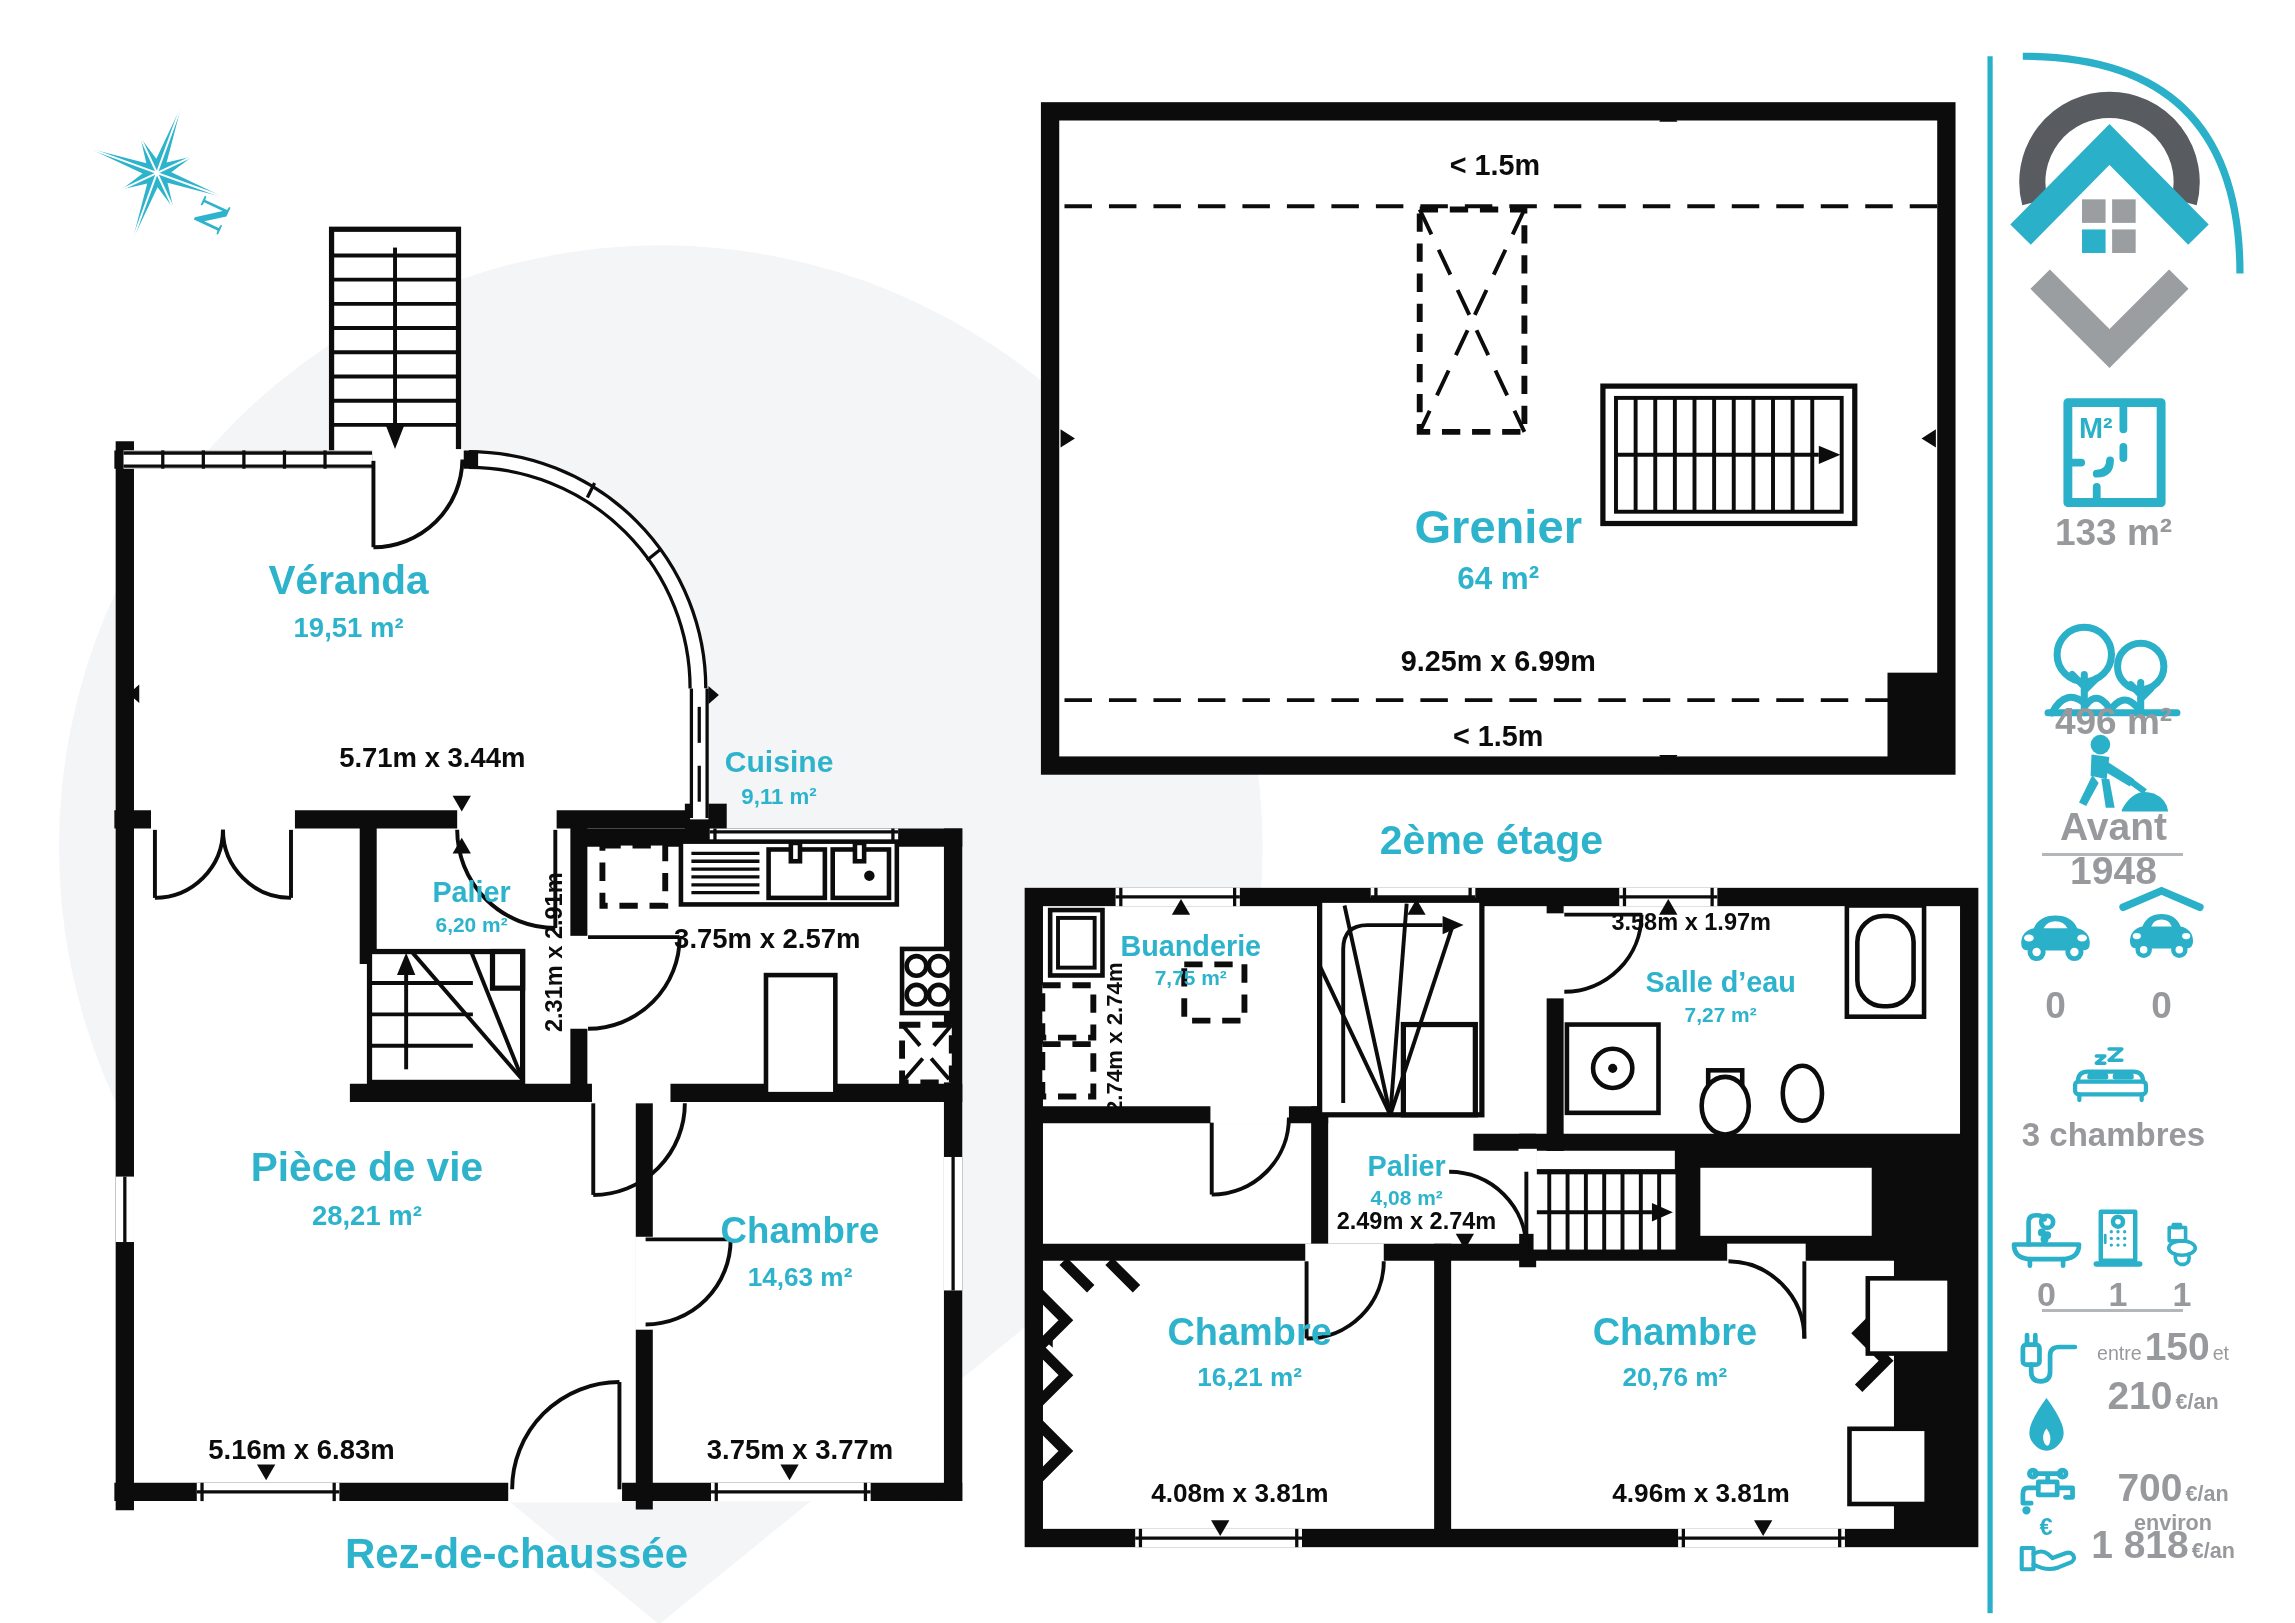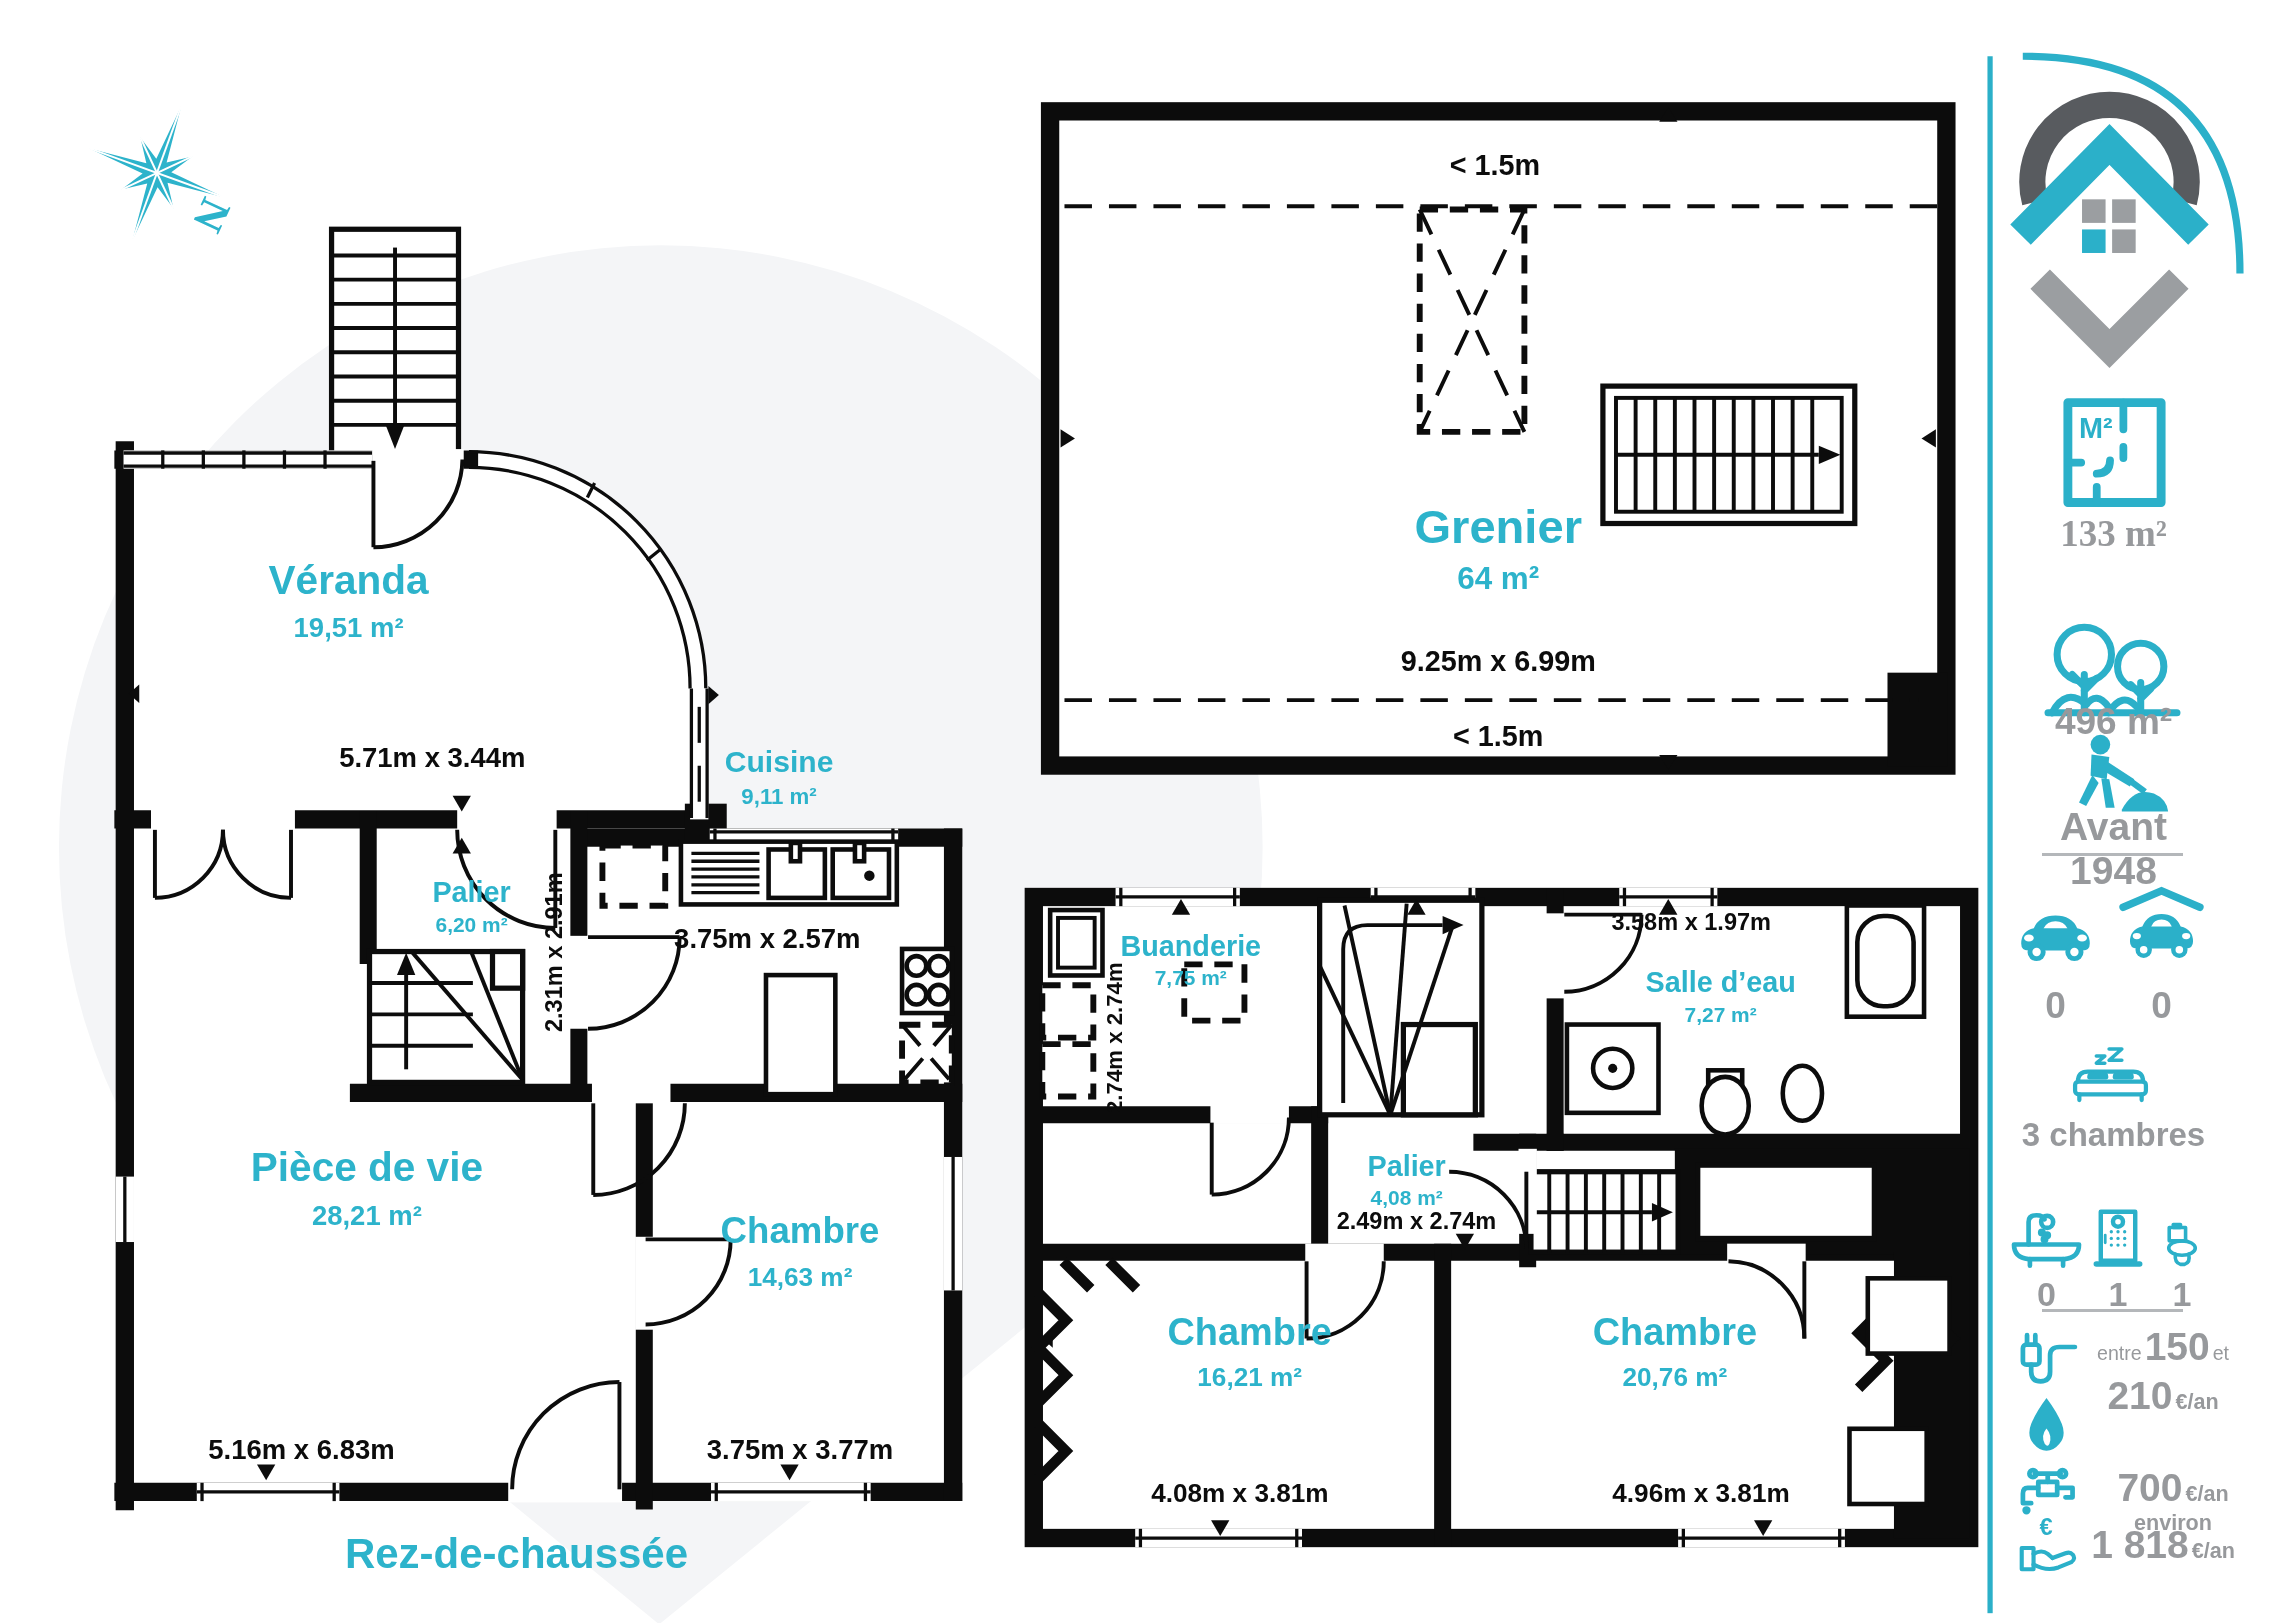--- a/index.html
+++ b/index.html
@@ -311,20 +311,21 @@
       <polygon points="951,1004 979,1004 965,1026 951,1004 965,982"></polygon>
       <polygon points="36,506 58,520 36,534"></polygon>
       <polygon points="1374,506 1352,520 1374,534"></polygon>
     </g>
     <text class="dim" x="700" y="118" font-size="44">&lt; 1.5m</text>
     <text class="room" x="705" y="680" font-size="72">Grenier</text>
     <text class="areaT" x="705" y="750" font-size="48">64 m²</text>
     <text class="dim" x="705" y="875" font-size="44">9.25m x 6.99m</text>
     <text class="dim" x="705" y="990" font-size="44">&lt; 1.5m</text>
   </svg>
+  <div class="floor-label" style="left:1230px;top:817px;width:523px;font-size:41px;">2ème étage</div>
 
   <svg class="abs" style="left:1024px;top:887px;" width="955" height="661" viewBox="0 0 1460 1010">
     <rect class="win" x="15" y="15" width="1430" height="980"></rect>
     <rect class="wall" x="15" y="15" width="1430" height="980" fill="none"></rect>
 
     <g>
       <path class="wall26" d="M15,558 H1445"></path>
       <path class="wall26" d="M15,348 H452"></path>
       <path class="wall26" d="M452,348 V558"></path>
       <path class="thin8" d="M452,15 V348"></path>
@@ -495,21 +496,21 @@
       <rect x="150" y="254" width="36" height="36" fill="#9b9ea1"></rect>
     </g>
     <path d="M40,330 L146,436 L252,330" stroke="#9b9ea1" stroke-width="42" fill="none"></path>
   </svg>
 
   <svg class="abs ico" style="left:2059px;top:393px;" width="111" height="118" viewBox="0 0 100 105" stroke-width="8">
     <path d="M8,8 H92 V98 H8 Z" fill="none"></path>
     <path d="M58,8 V32 M58,48 V58 M8,62 H20 M34,98 V84 M34,72 Q46,72 46,60" fill="none" stroke-width="7"></path>
     <text x="18" y="40" font-size="26" font-weight="700" fill="#2bb0c9" stroke="none" font-family="Liberation Sans,sans-serif">M²</text>
   </svg>
-  <div class="side-val" style="left:2012px;top:512px;width:203px;font-size:37px;font-family:Liberation Serif, serif;">133 m²</div>
+  <div class="side-val" style="left:2012px;top:512px;width:203px;font-size:37px;">133 m²</div>
 
   <svg class="abs ico" style="left:2042px;top:616px;" width="141" height="105" viewBox="0 0 140 104" stroke-width="7">
     <line x1="6" y1="96" x2="134" y2="96"></line>
     <circle cx="42" cy="38" r="27"></circle>
     <path d="M42,96 V58 M42,70 L30,58 M42,74 L54,62"></path>
     <circle cx="98" cy="50" r="23"></circle>
     <path d="M98,96 V66 M98,78 L88,68 M98,82 L108,72"></path>
     <path d="M10,96 Q24,70 44,88 Q54,74 66,90"></path>
     <path d="M66,96 Q80,74 94,90"></path>
   </svg>

